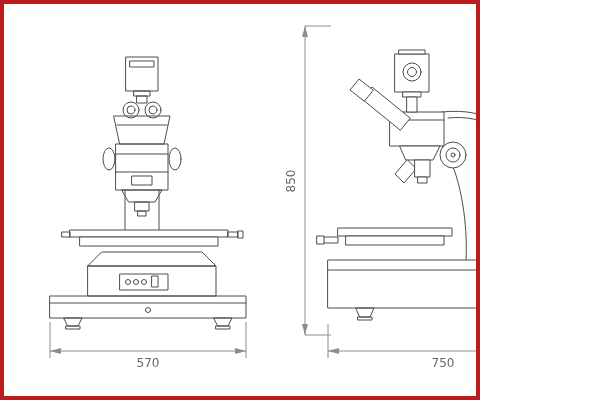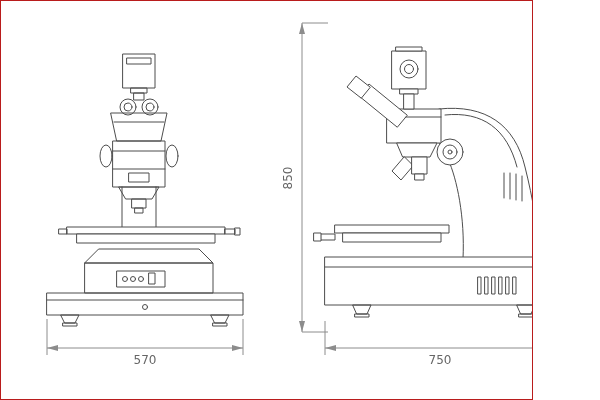--- a/index.html
+++ b/index.html
@@ -1,18 +1,18 @@
 <!DOCTYPE html>
 <html style="--line: #4d4d4d; --dimension: #8c8c8c; --text: #666666; --background: #ffffff;"><head>
 <meta charset="utf-8">
 <style>
   html,body{margin:0;padding:0;background:#fff;}
   .page{
-    width:533px;height:400px;position:relative;background:var(--background,#ffffff);
-    border:1px solid #b91c1c;box-sizing:border-box;overflow:hidden;
+    width:480px;height:400px;position:relative;background:var(--background,#ffffff);
+    border:4px solid #b91c1c;box-sizing:border-box;overflow:hidden;
     font-family:"DejaVu Sans",sans-serif;
   }
   svg{display:block;}
   .drawing *{stroke:var(--line,#4d4d4d);stroke-width:1;fill:none;stroke-linejoin:round;stroke-linecap:round;}
   .drawing .w{fill:#ffffff;}
   .dim-line{stroke:var(--dimension,#8c8c8c);stroke-width:1;fill:none;}
   .dim-arrow{fill:var(--dimension,#8c8c8c);stroke:none;}
   .dim-text{fill:var(--text,#666666);stroke:none;font:12px "DejaVu Sans",sans-serif;text-anchor:middle;}
 </style>
 </head>

